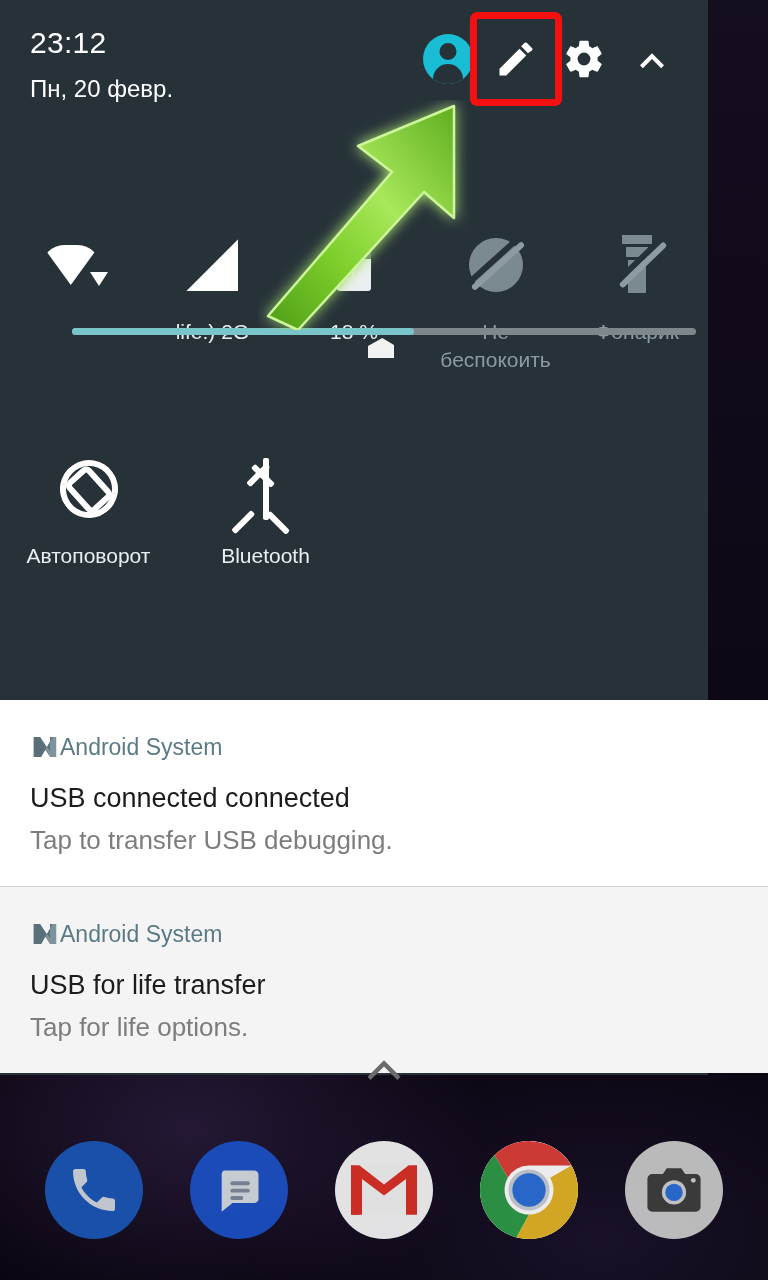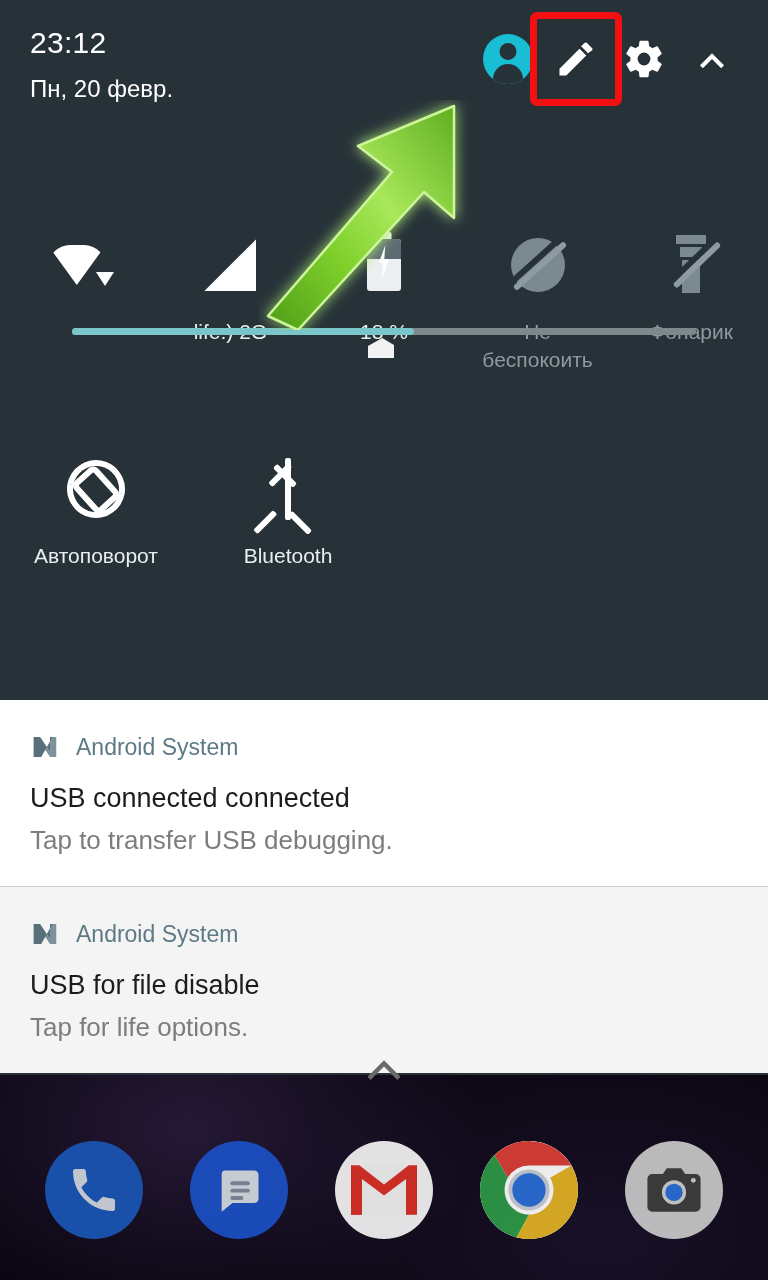--- a/index.html
+++ b/index.html
@@ -29,21 +29,21 @@
               opacity:0.92; }
 
   .app-phone  { background:#1a56b5; }
   .app-msg    { background:#1b50c4; }
   .app-gmail  { background:#f4f4f4; }
   .app-chrome { background:#fff; overflow:hidden; }
   .app-camera { background:#c9c9c9; }
 
   
   .shade {
-    position:absolute; left:0; top:0; width:768px; height:1075px;
+    position:absolute; left:0; top:0; width:708px; height:1075px;
     background:#263238;
   }
 
   
   .qs-header { position:relative; height:112px; }
   .clock { position:absolute; left:30px; top:26px; color:#fff; }
   .clock .time { font-size:30px; font-weight:400; letter-spacing:.3px; line-height:34px; }
   .clock .date { font-size:24px; font-weight:400; line-height:32px; margin-top:13px; }
 
   .hdr-icons { position:absolute; right:22px; top:25px; display:flex; align-items:center; gap:0; }
@@ -145,21 +145,21 @@
   .ap-tail { position:absolute; left:50%; top:44px; transform:translateX(-50%);
              width:30px; height:7px; background:#6b7a82; border-radius:3px; }
   .ap-slash{ position:absolute; left:-2px; top:26px; width:70px; height:6px; background:#7b8a91;
              transform:rotate(-42deg); border-radius:3px; box-shadow:0 -6px 0 0 #263238; }
 
   
   .notifs { position:absolute; left:0; top:700px; width:768px; }
   .notif { padding:32px 30px 28px 30px; position:relative; }
   .notif-1 { background:#ffffff; }
   .notif-2 { background:#f4f4f4; border-top:1px solid #cfcfcf; }
-  .notif-head { display:flex; align-items:center; gap:16px; margin-bottom:18px;text-align:center; }
+  .notif-head { display:flex; align-items:center; margin-bottom:18px;text-align:center; }
   .n-logo { width:30px; height:30px; position:relative; }
   .n-app { font-size:23px; color:#5c7a86; }
   .n-title { font-size:27px; color:#1c1c1c; line-height:36px; }
   .n-body  { font-size:26px; color:#7d7d7d; line-height:36px; margin-top:6px; }
 
   .shade-handle { position:absolute; left:0; top:1053px; width:768px; height:40px;
                   display:flex; align-items:flex-start; justify-content:center; }
 
   
   .arrow-overlay { position:absolute; left:258px; top:100px; width:230px; height:230px;
@@ -349,21 +349,21 @@
       </div>
 
       <div class="notif notif-2">
         <div class="notif-head">
           <svg class="n-logo" viewBox="0 0 24 24">
             <path d="M3 4h5l8 12V4h5v16h-5L8 8v12H3z" fill="#7d939c"></path>
             <path d="M3 4h5l8 12V4h2l-9 16H3z" fill="#59707b"></path>
           </svg>
           <span class="n-app">Android System</span>
         </div>
-        <div class="n-title">USB for file disable</div>
+        <div class="n-title">USB for life transfer</div>
         <div class="n-body">Tap for life options.</div>
       </div>
     </div>
   </div>
 
   <div class="shade-handle">
     <svg width="46" height="30" viewBox="0 0 24 14">
       <path d="M12 3 3.4 11.6l1.6 1.6L12 6.2l7 7 1.6-1.6z" fill="#6b6b6b"></path>
     </svg>
   </div>

